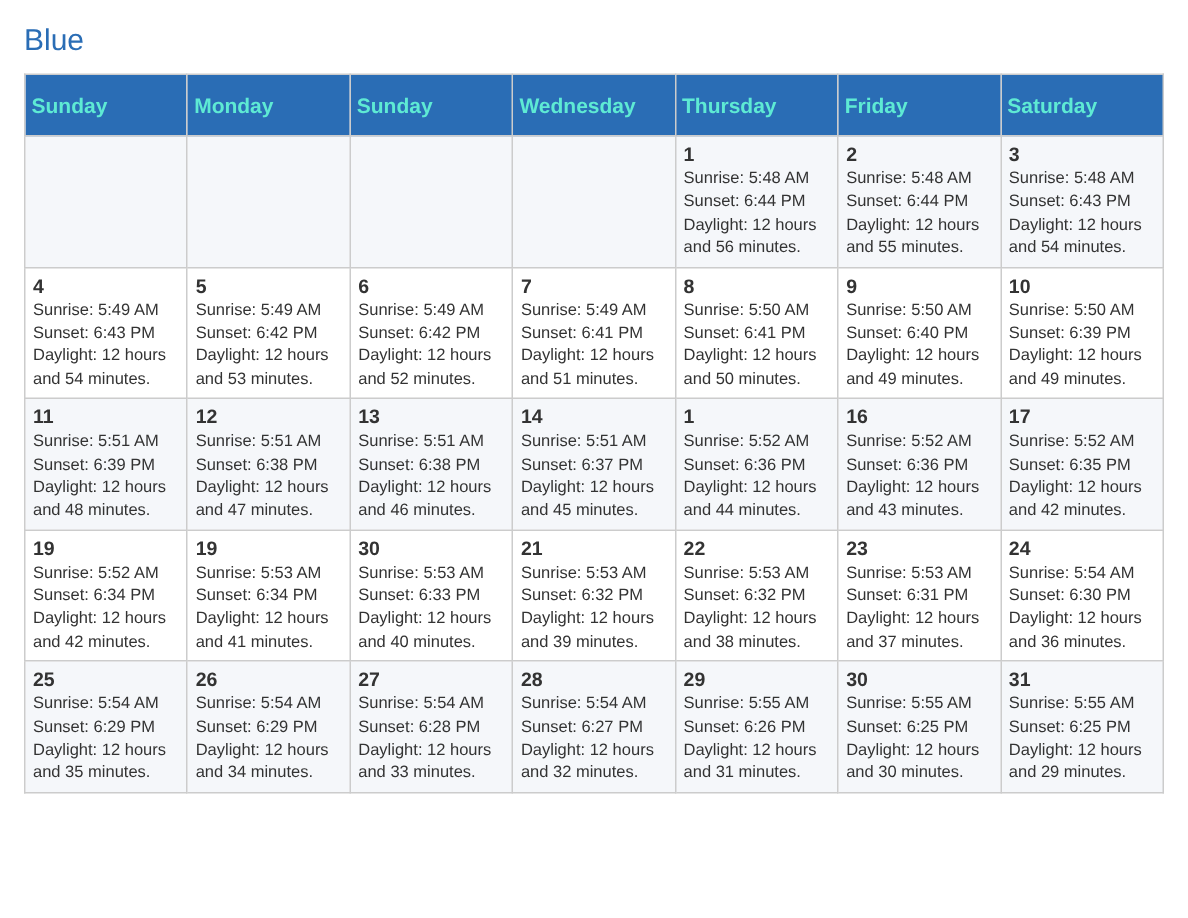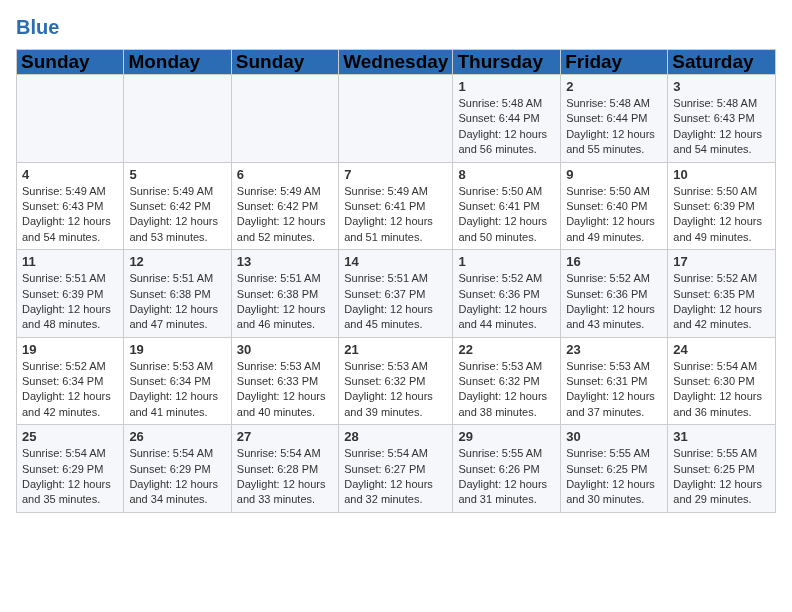--- a/index.html
+++ b/index.html
@@ -25,21 +25,21 @@
       display: flex;
       align-items: center;
     }
     .logo-general {
       font-size: 20px;
       font-weight: bold;
       color: #333;
     }
     .logo-blue {
       font-size: 20px;
-      font-weight: bold;
+      font-weight: normal;
       color: #2a6db5;
     }
     .logo-icon {
       width: 18px;
       height: 18px;
       margin-left: 2px;
     }
     .title-area {
       text-align: right;
     }
@@ -52,24 +52,24 @@
     .subtitle {
       font-size: 16px;
       color: #555;
     }
     .calendar {
       width: 100%;
       border-collapse: collapse;
     }
     .calendar thead tr th {
       background-color: #2a6db5;
-      color: #000000;
-      font-size: 19px;
+      color: #5eead4;
+      font-size: 14px;
       font-weight: bold;
-      padding: 1px 4px;
+      padding: 12px 4px;
       text-align: left;
       border: 1px solid #ccc;
     }
     .calendar tbody tr td {
       vertical-align: top;
       border: 1px solid #ccc;
       padding: 4px 5px;
       font-size: 10px;
       color: #333;
       width: 108px;

